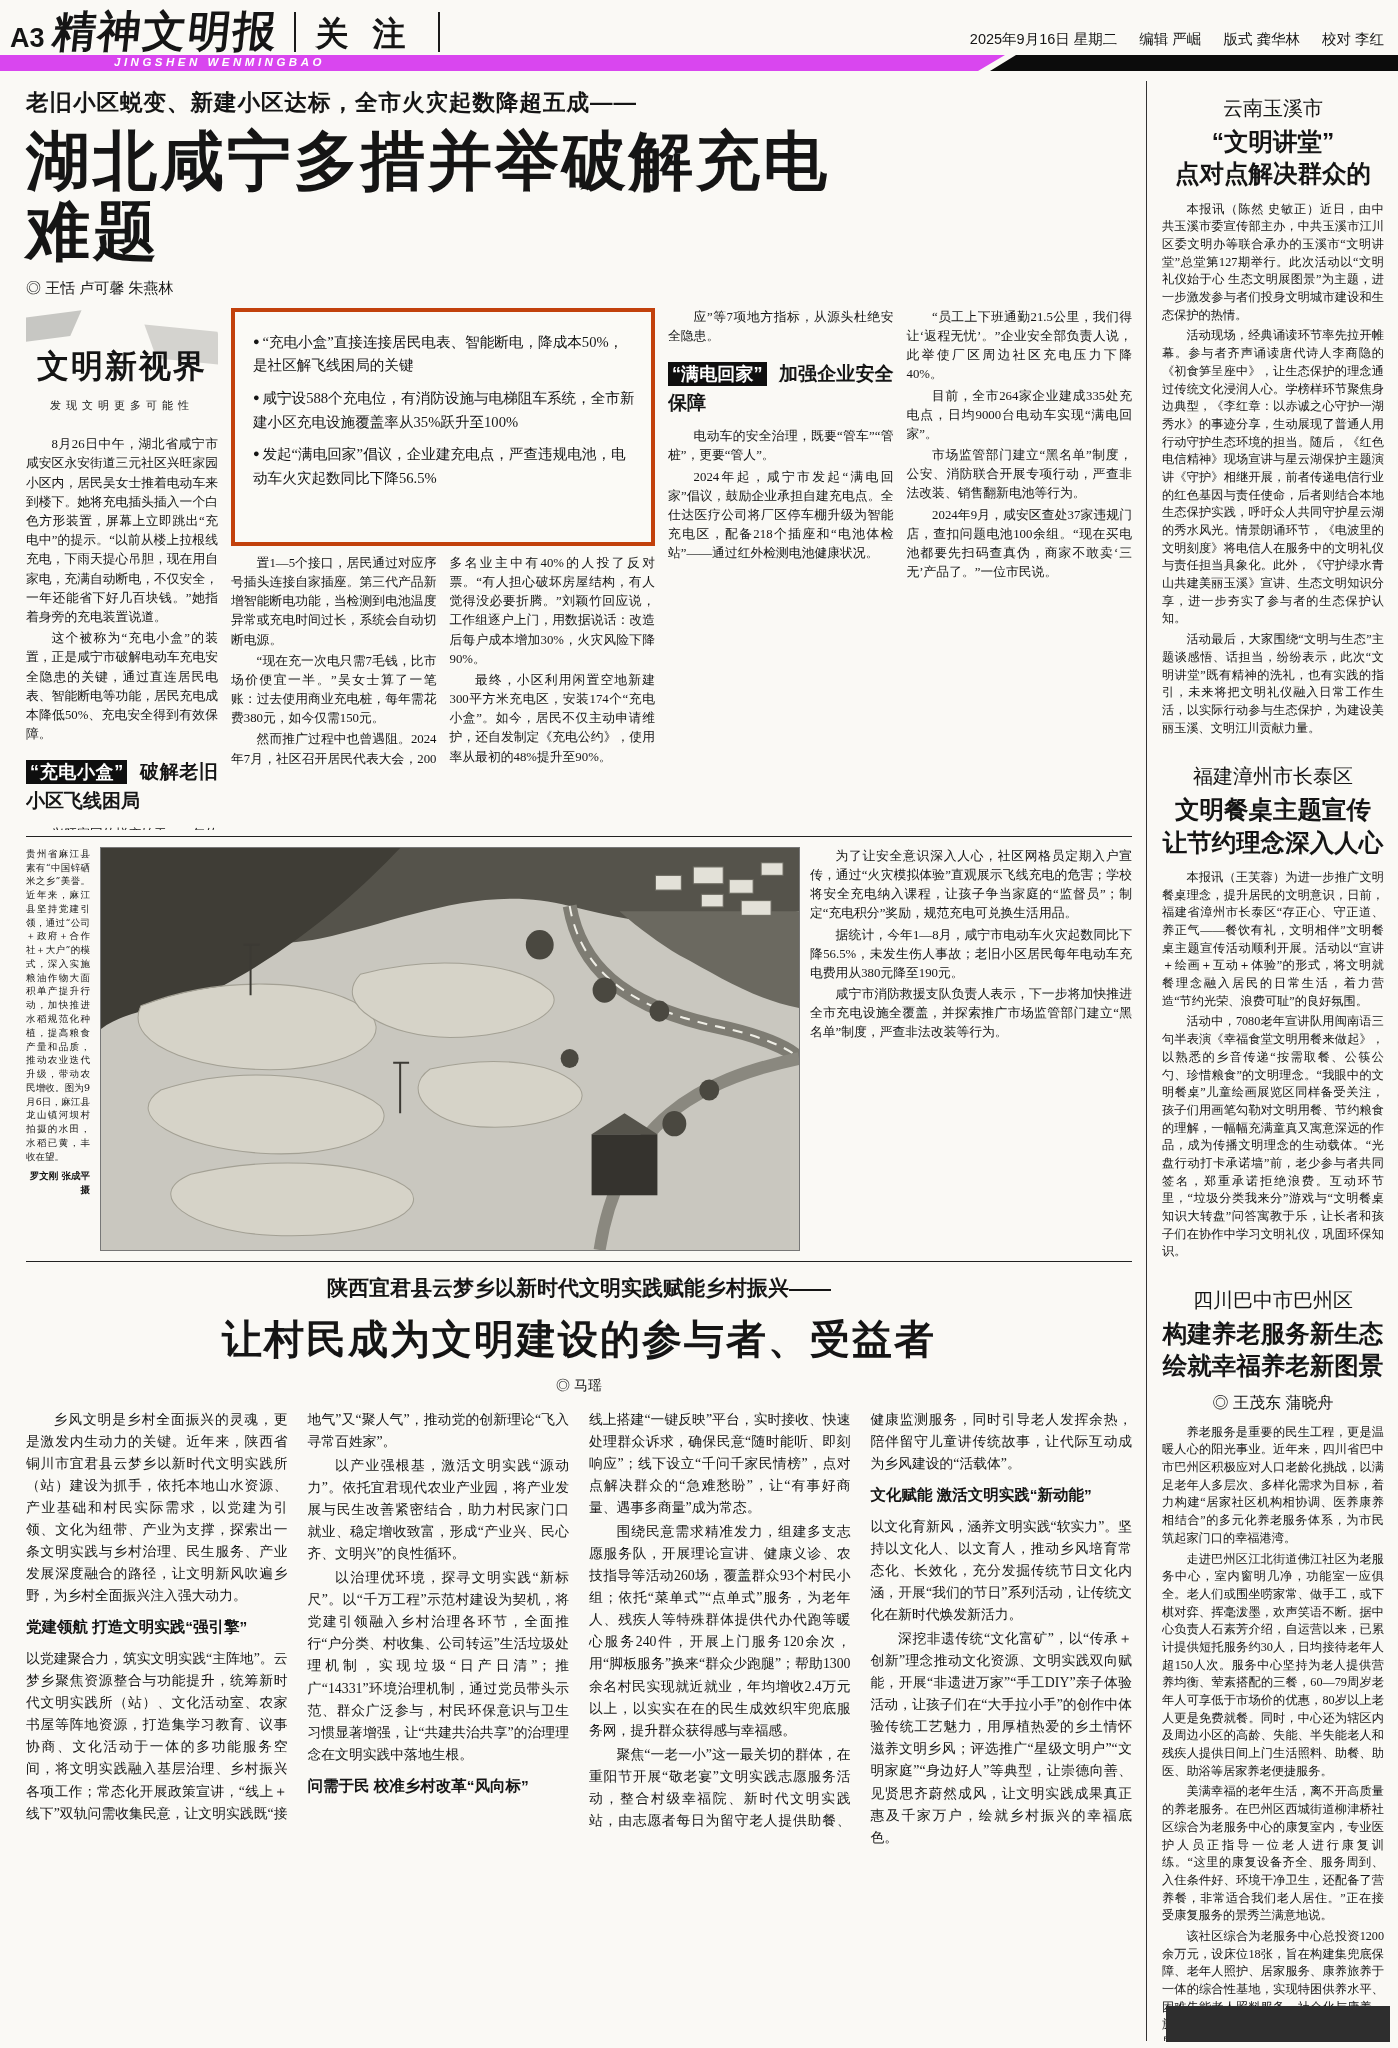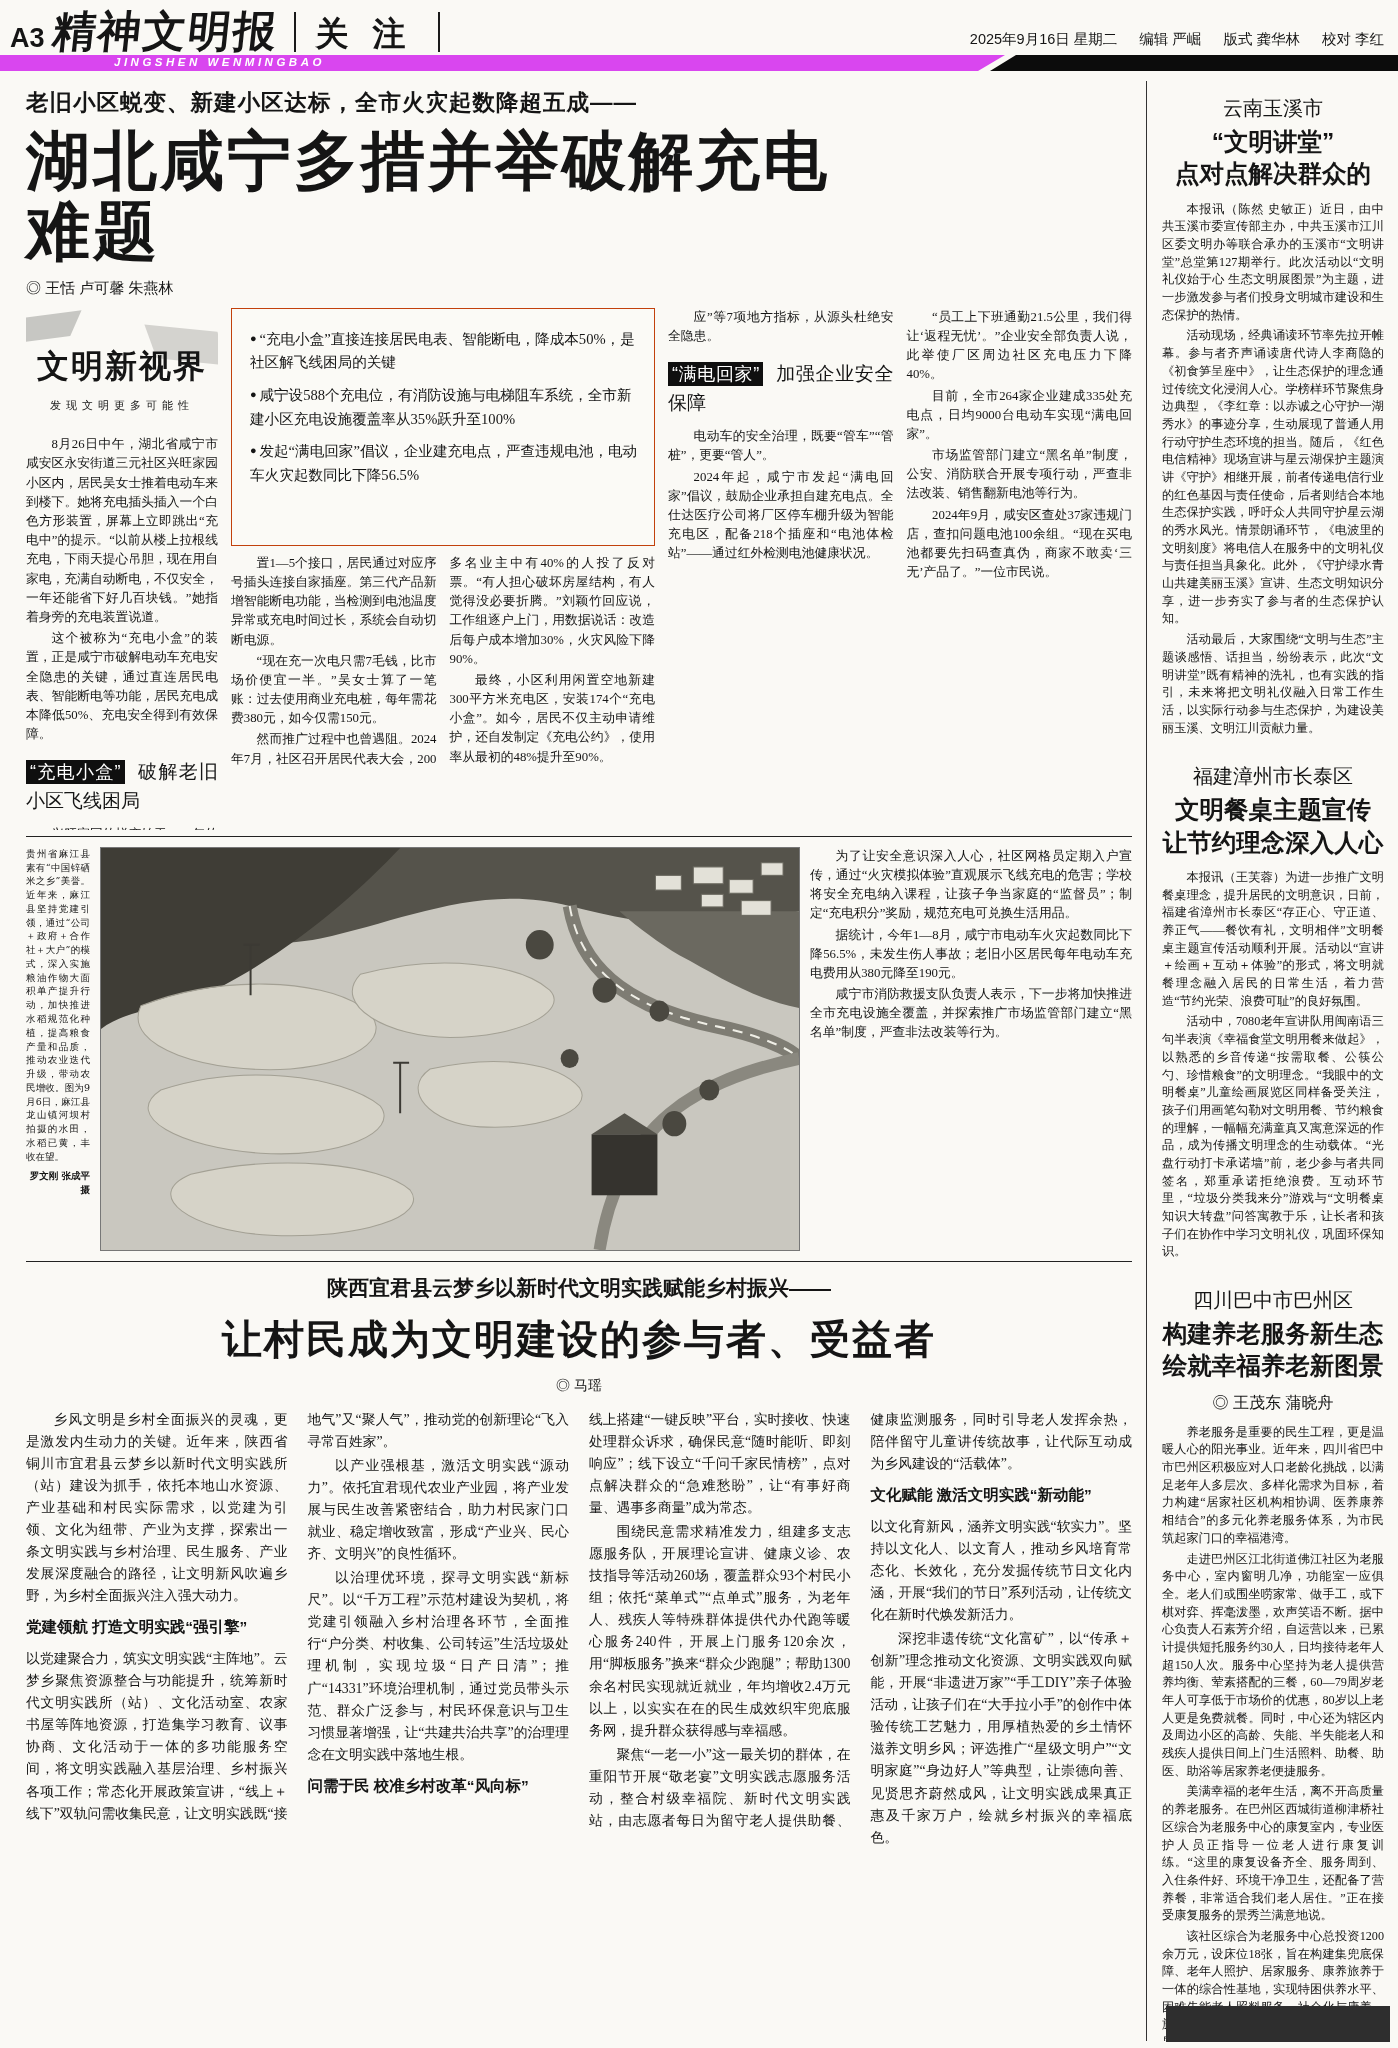--- a/index.html
+++ b/index.html
@@ -59,29 +59,29 @@
   .brand{position:relative;padding:34px 0 14px 0;text-align:center;margin-bottom:8px;}
   .brand-title{font-family:"Liberation Sans",sans-serif;font-weight:900;font-size:32px;
                letter-spacing:2px;position:relative;z-index:2;}
   .brand-tag{font-size:11px;letter-spacing:5px;margin-top:7px;position:relative;z-index:2;}
   .brand:before{content:"";position:absolute;left:-6px;top:6px;width:54px;height:26px;
                 background:#c7c7c3;transform:skewX(-30deg) rotate(-8deg);}
   .brand:after{content:"";position:absolute;right:-4px;top:20px;width:70px;height:34px;
                background:#d4d3cf;transform:skewX(25deg) rotate(6deg);z-index:1;}
 
   
-  .bulletbox{position:relative;border:1px solid #c2410c;background:#fbfaf6;
+  .bulletbox{position:relative;border:4px solid #c2410c;background:#fbfaf6;
              padding:10px 16px 8px 18px;height:238px;box-sizing:border-box;overflow:hidden;}
   .bulletbox:before{content:"";position:absolute;left:-10px;top:-8px;width:46px;height:46px;
                     background:#b3b2ae;transform:skewX(-18deg);z-index:-1;}
   .bullets .para{text-indent:0;margin:9px 0;font-size:14.6px;line-height:1.62;}
   .bullets .para:before{content:"●  ";font-size:11px;position:relative;top:-2px;}
 
   
-  .subhead{font-family:"Liberation Sans",sans-serif;font-weight:400;font-size:19px;
+  .subhead{font-family:"Liberation Sans",sans-serif;font-weight:700;font-size:19px;
            margin:14px 0 10px 0;text-indent:0;break-inside:avoid;}
   .subhead .tag{background:#0f0f0f;color:#fff;padding:2px 4px;margin-right:7px;font-size:18px;}
 
   
   .photo-band{display:flex;gap:10px;height:404px;padding:10px 0;border-bottom:1.5px solid #222;}
   .caption{width:64px;flex:0 0 auto;font-size:9.5px;line-height:1.45;text-align:justify;
            overflow:hidden;font-family:"DejaVu Serif",serif;}
   .credit{display:block;text-align:right;font-weight:bold;margin-top:6px;}
   .photo{width:700px;flex:0 0 auto;border:1px solid #777;box-sizing:border-box;background:#c9c7bf;}
   .photo svg{display:block;width:100%;height:100%;}

